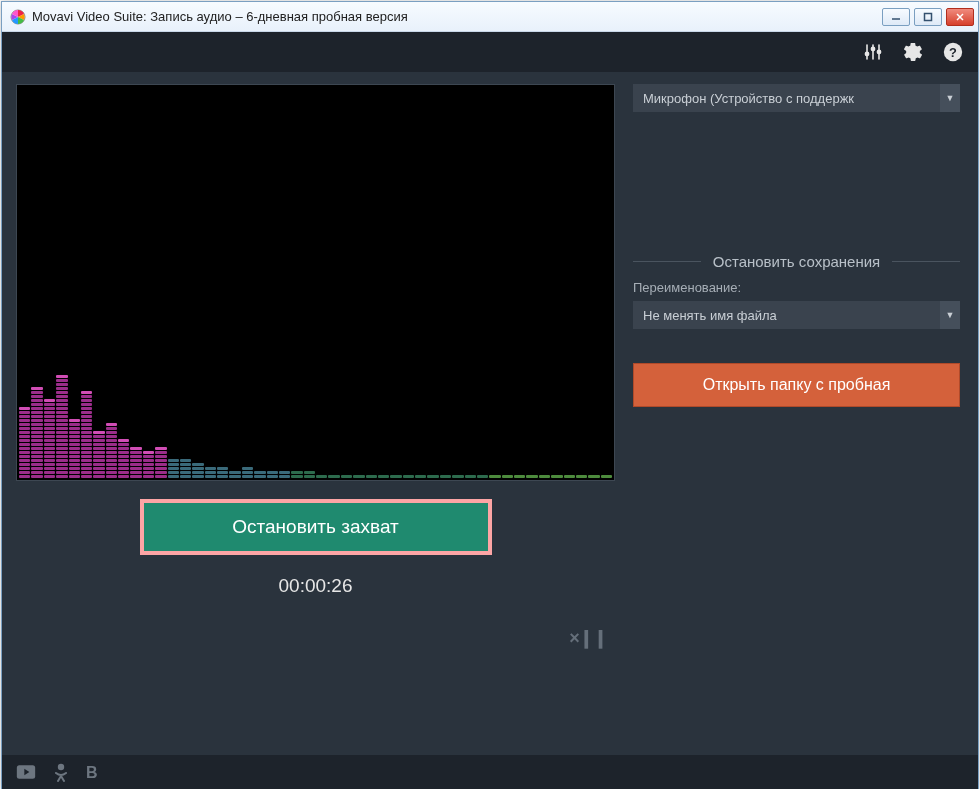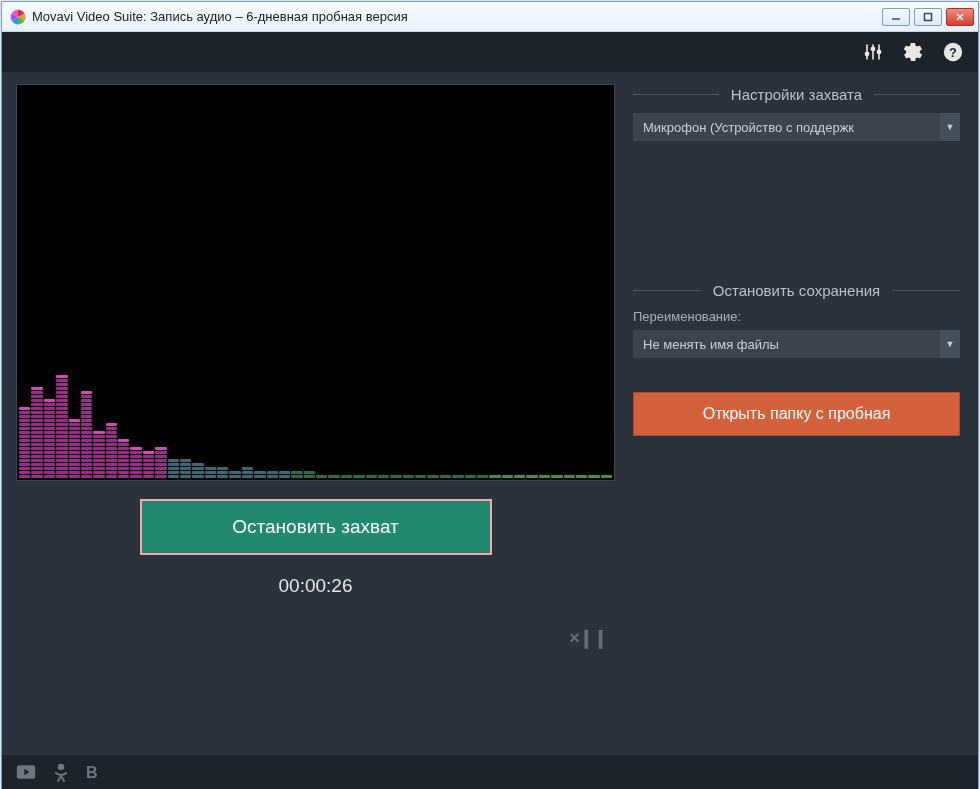--- a/index.html
+++ b/index.html
@@ -91,21 +91,21 @@
     gap: 1px;
     height: 140px;
   }
   .viz-col { flex: 1; display:flex; flex-direction:column-reverse; gap:1px; }
   .viz-seg { width:100%; height:3px; border-radius:1px; }
   .stop-btn {
     margin: 18px auto 0 auto;
     width: 352px;
     height: 56px;
     background: #1f8a6f;
-    border: 2px solid #fca5a5;
+    border: 4px solid #fca5a5;
     color: #fff;
     font-size: 19px;
     cursor: pointer;
     display:flex; align-items:center; justify-content:center;
   }
   .timer {
     margin: 20px auto 0 auto;
     color: #e6e6e6;
     font-size: 19px;
     text-align:center;
@@ -597,42 +597,37 @@
             </div>
           </div>
       </div>
       <button class="stop-btn">Остановить захват</button>
       <div class="timer">00:00:26</div>
       <div class="mute-area">×❙❙</div>
     </div>
 
     <div class="right-pane">
 
-      <div class="section-head">
-        <span class="line"></span>
-        <span>Настройки захвата</span>
-        <span class="line"></span>
-      </div>
       <div class="dropdown">
         <span class="dd-text">Микрофон (Устройство с поддержк</span>
         <span class="dd-caret">▼</span>
       </div>
 
       <div class="gap130"></div>
 
       <div class="section-head">
         <span class="line"></span>
         <span>Остановить сохранения</span>
         <span class="line"></span>
       </div>
 
 
       <div class="field-label">Переименование:</div>
       <div class="dropdown">
-        <span class="dd-text">Не менять имя файлы</span>
+        <span class="dd-text">Не менять имя файла</span>
         <span class="dd-caret">▼</span>
       </div>
 
       <button class="open-folder-btn">Открыть папку с пробная</button>
     </div>
   </div>
 
   <div class="bottom-bar">
     <span class="social-icon">
       <svg width="20" height="16" viewBox="0 0 24 18" fill="currentColor">

